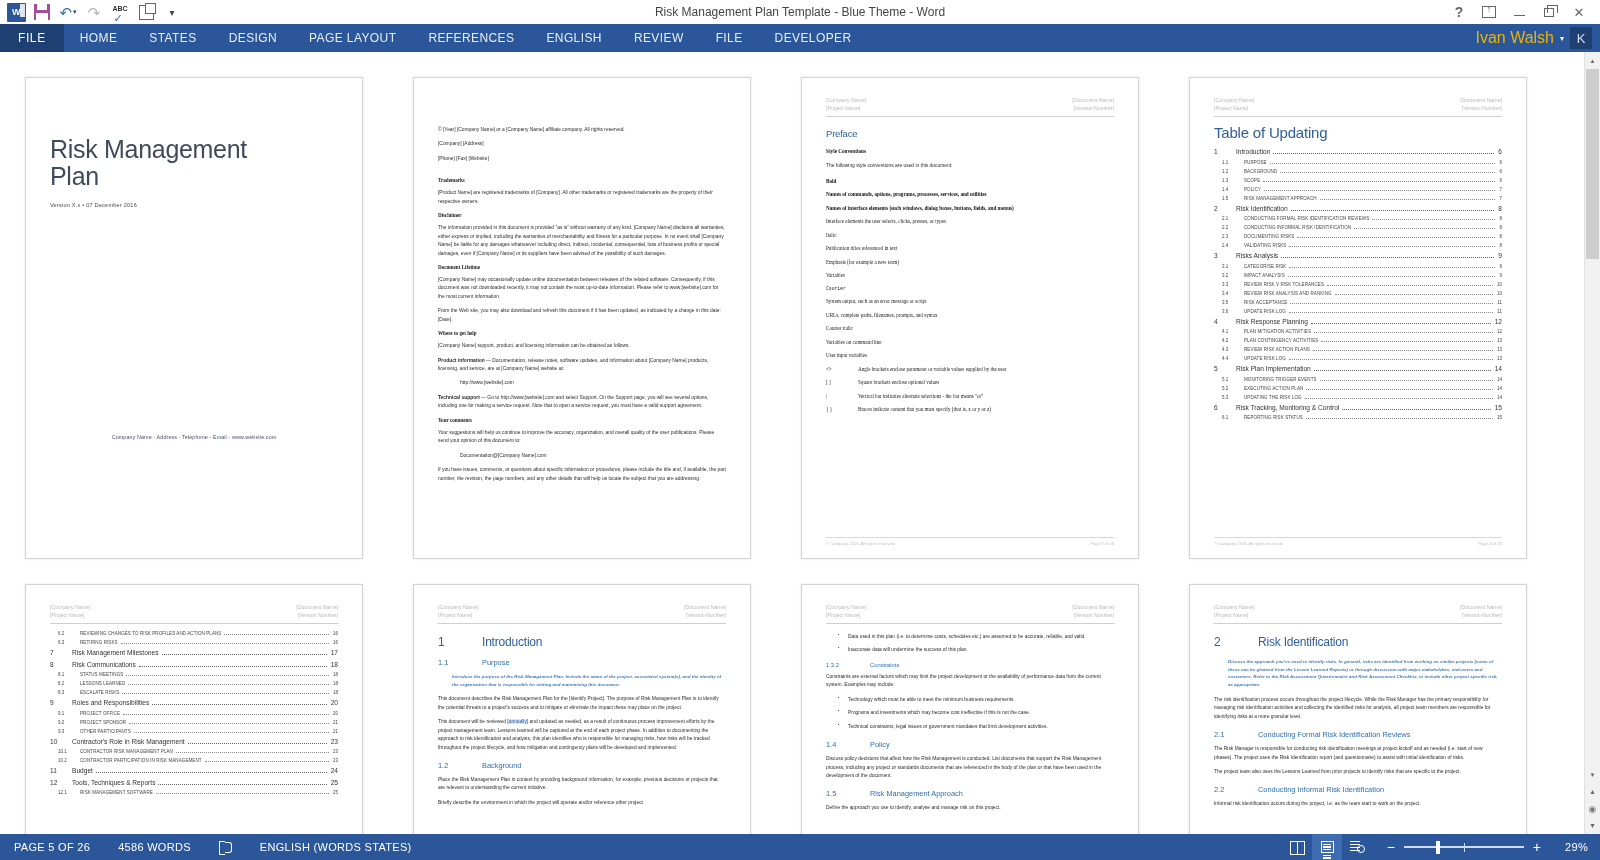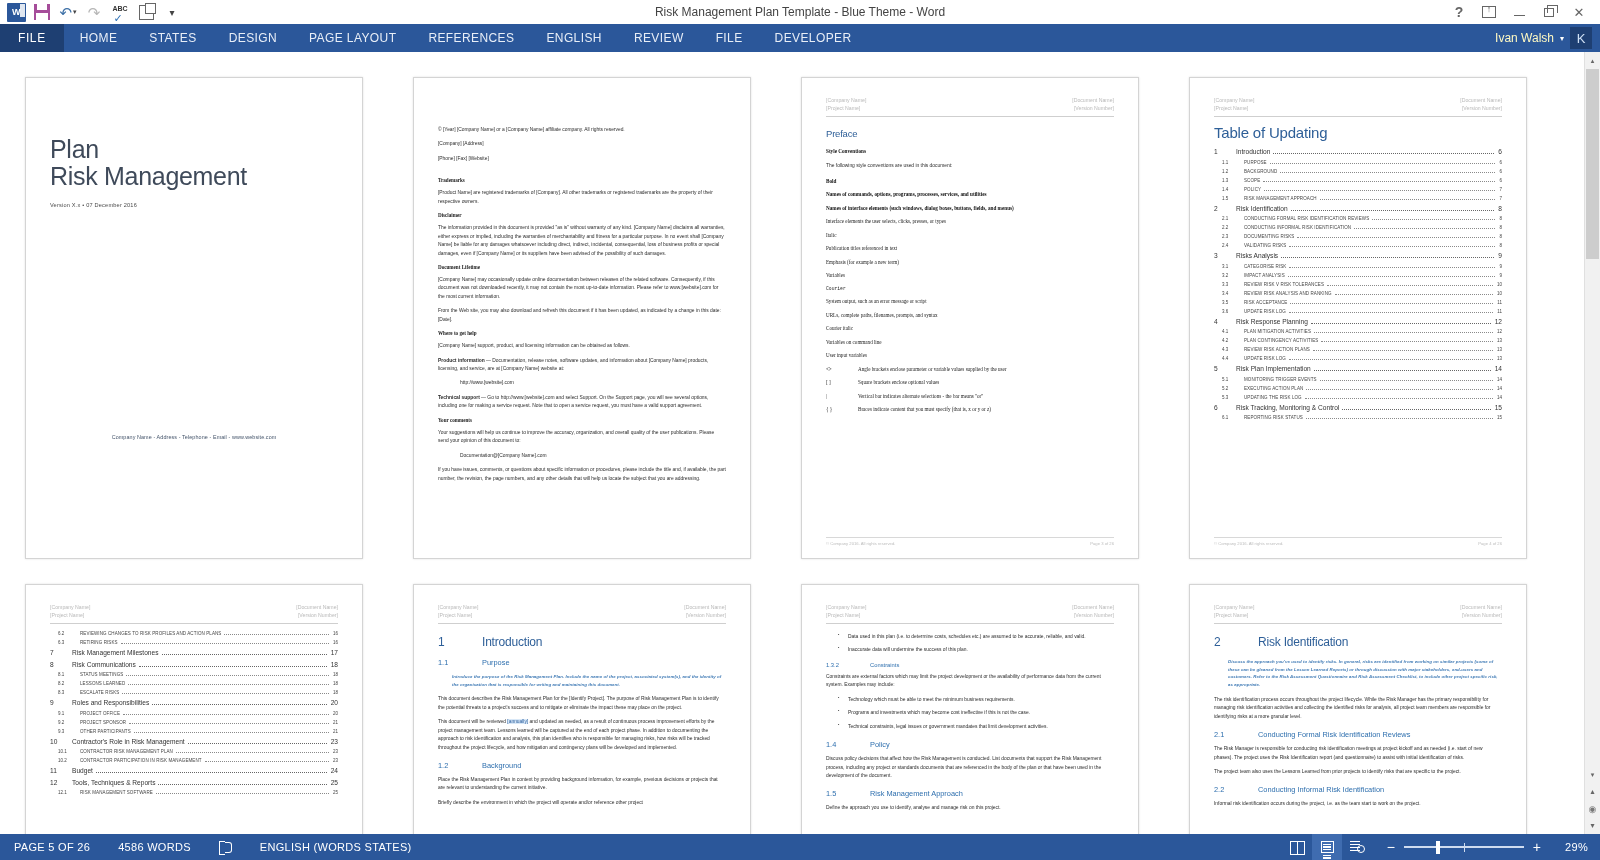--- a/index.html
+++ b/index.html
@@ -110,21 +110,21 @@
     letter-spacing: .4px;
     padding: 0 16px;
     display: flex; align-items: center;
     white-space: nowrap;
   }
   .account {
     margin-left: auto;
     display: flex; align-items: center; gap: 6px;
     padding-right: 8px;
   }
-  .account-name { color: #fef9c3; font-size: 12px; }
+  .account-name { color: #eab308; font-size: 16px; }
   .account-caret { color: #fff; font-size: 8px; }
   .avatar {
     width: 22px; height: 22px;
     background: #1e3f72;
     color: #cfe0f5;
     font-size: 13px;
     display: flex; align-items: center; justify-content: center;
   }
 
   
@@ -396,22 +396,22 @@
   </div>
 </div>
 
 <div class="docarea">
   <div class="pages">
 
     <div class="page-row">
 
       <div class="page">
         <div class="body" style="top:58px;">
+          <div class="cv-title">Risk Management</div>
           <div class="cv-title">Plan</div>
-          <div class="cv-title">Risk Management</div>
           <div class="cv-ver">Version X.x • 07 December 2016</div>
           <div class="cv-foot">Company Name - Address - Telephone - Email - www.website.com</div>
         </div>
       </div>
 
       <div class="page">
         <div class="body" style="top:48px;">
           <div class="p">© [Year] [Company Name] or a [Company Name] affiliate company. All rights reserved.</div>
           <div class="p">[Company] [Address]</div>
           <div class="p">[Phone] [Fax] [Website]</div>

